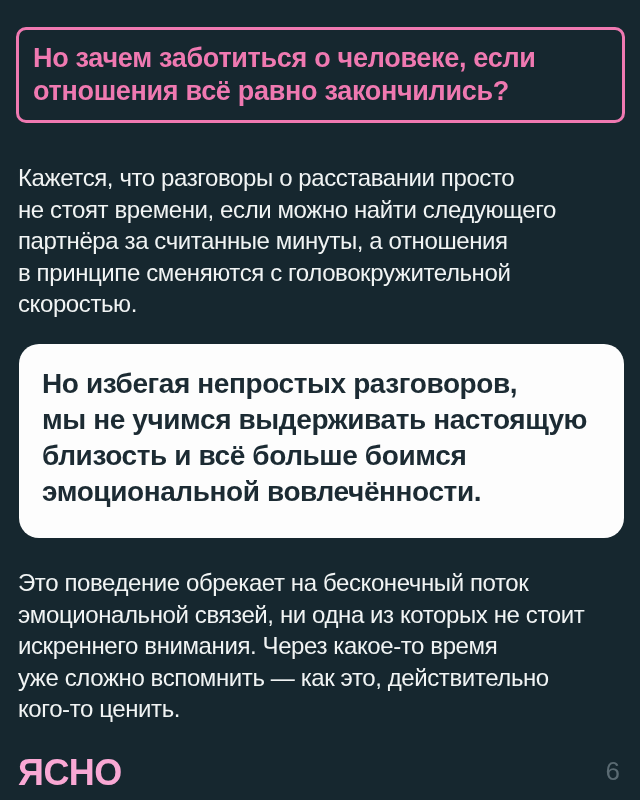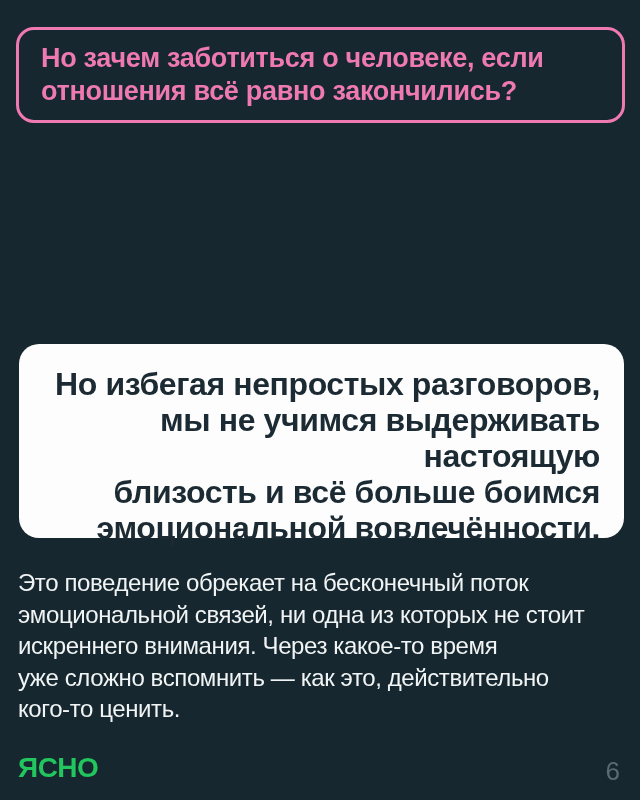--- a/index.html
+++ b/index.html
@@ -18,24 +18,24 @@
     height: 800px;
     background: var(--bg);
     overflow: hidden;
     font-family: "Liberation Sans", "DejaVu Sans", sans-serif;
   }
   .question-box {
     position: absolute;
     left: 16px; top: 27px;
     width: 609px; height: 96px;
     border: 3px solid var(--pink);
-    border-radius: 18px;
+    border-radius: 10px;
     display: flex;
     align-items: center;
-    padding: 4px 20px 4px 22px;
+    padding: 4px 20px 4px 14px;
   }
   .question-text {
     color: var(--pink);
     font-size: 27px;
     line-height: 33px;
     font-weight: 600;
     letter-spacing: -0.3px;
     white-space: pre-line;
   }
   .paragraph {
@@ -54,32 +54,31 @@
   .highlight-card {
     position: absolute;
     left: 19px; top: 344px;
     width: 605px; height: 194px;
     background: var(--card-bg);
     border-radius: 20px;
     padding: 22px 24px 0 23px;
   }
   .highlight-text {
     color: var(--card-text);
-    font-size: 32px;
+    font-size: 28px;
     line-height: 36px;
     font-weight: 600;
     letter-spacing: -0.4px;
     white-space: pre-line;
-    text-align: right;
   }
   .logo {
     position: absolute;
     left: 18px; top: 752px;
-    color: #22c55e;
-    font-size: 28px;
+    color: #f9a8d4;
+    font-size: 36px;
     font-weight: 800;
     letter-spacing: -0.5px;
     text-transform: uppercase;
   }
   .page-number {
     position: absolute;
     right: 20px; top: 756px;
     color: var(--muted);
     font-size: 26px;
     font-weight: 400;
@@ -88,20 +87,25 @@
 </head>
 <body>
 
 <div class="canvas">
 
   <div class="question-box">
     <div class="question-text">Но зачем заботиться о человеке, если
 отношения всё равно закончились?</div>
   </div>
 
+  <div class="paragraph p1">Кажется, что разговоры о расставании просто
+не стоят времени, если можно найти следующего
+партнёра за считанные минуты, а отношения
+в принципе сменяются с головокружительной
+скоростью.</div>
 
   <div class="highlight-card">
     <div class="highlight-text">Но избегая непростых разговоров,
 мы не учимся выдерживать настоящую
 близость и всё больше боимся
 эмоциональной вовлечённости.</div>
   </div>
 
   <div class="paragraph p2">Это поведение обрекает на бесконечный поток
 эмоциональной связей, ни одна из которых не стоит

